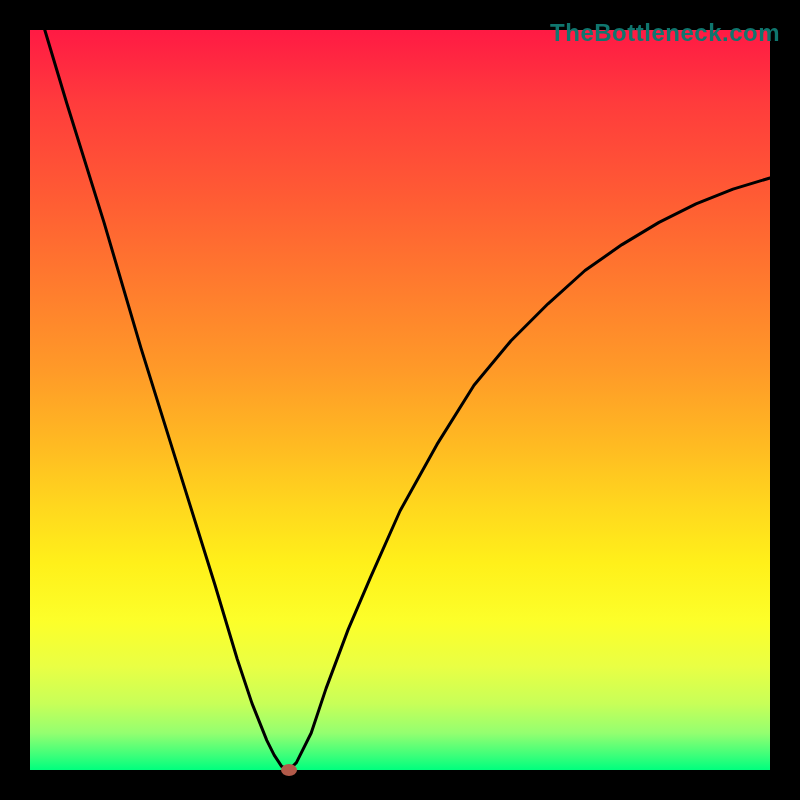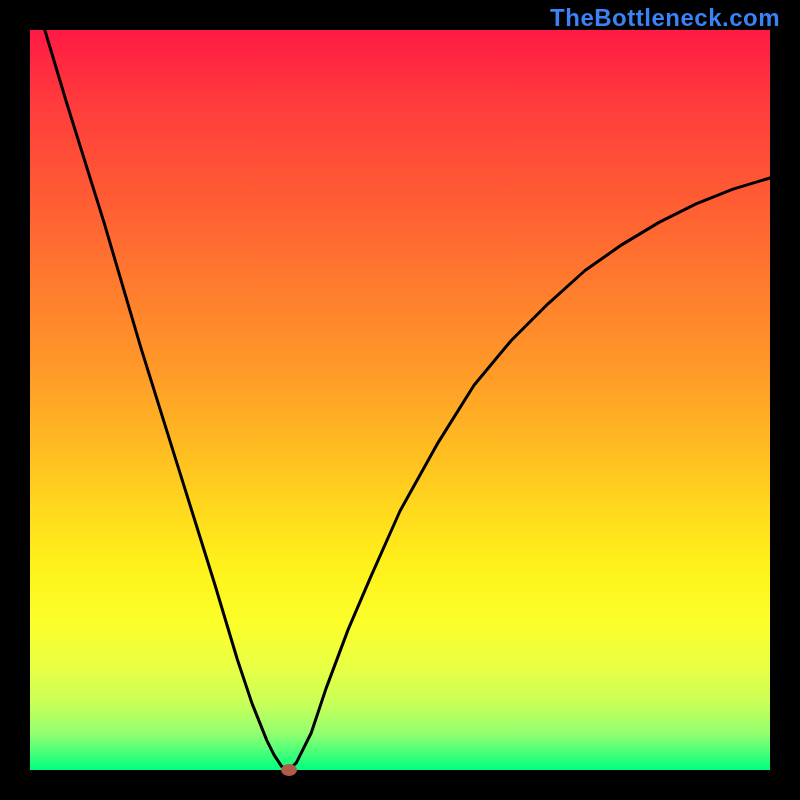--- a/index.html
+++ b/index.html
@@ -12,23 +12,23 @@
     overflow: hidden;
   }
   .frame {
     position: relative;
     width: 800px;
     height: 800px;
     background: #000;
   }
   .watermark {
     position: absolute;
-    top: 4px;
+    top: 19px;
     right: 20px;
-    color: #3b82f6;
+    color: #0f766e;
     font-size: 24px;
     font-weight: 600;
     letter-spacing: 0.5px;
     z-index: 5;
   }
   .plot {
     position: absolute;
     left: 30px;
     top: 30px;
     width: 740px;

